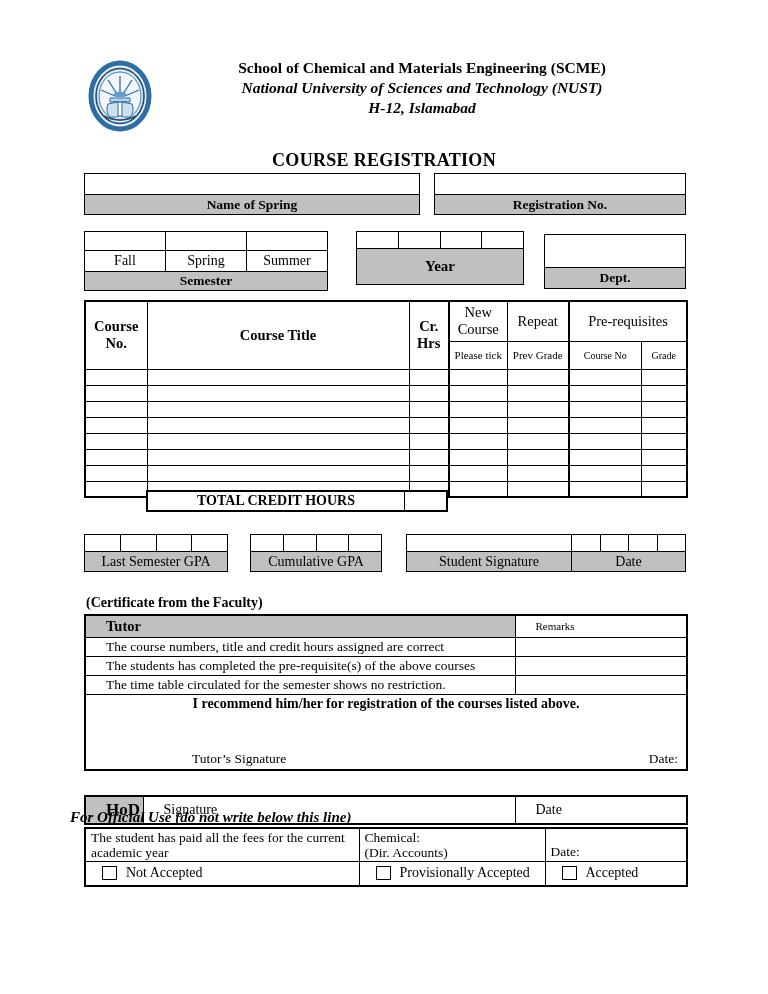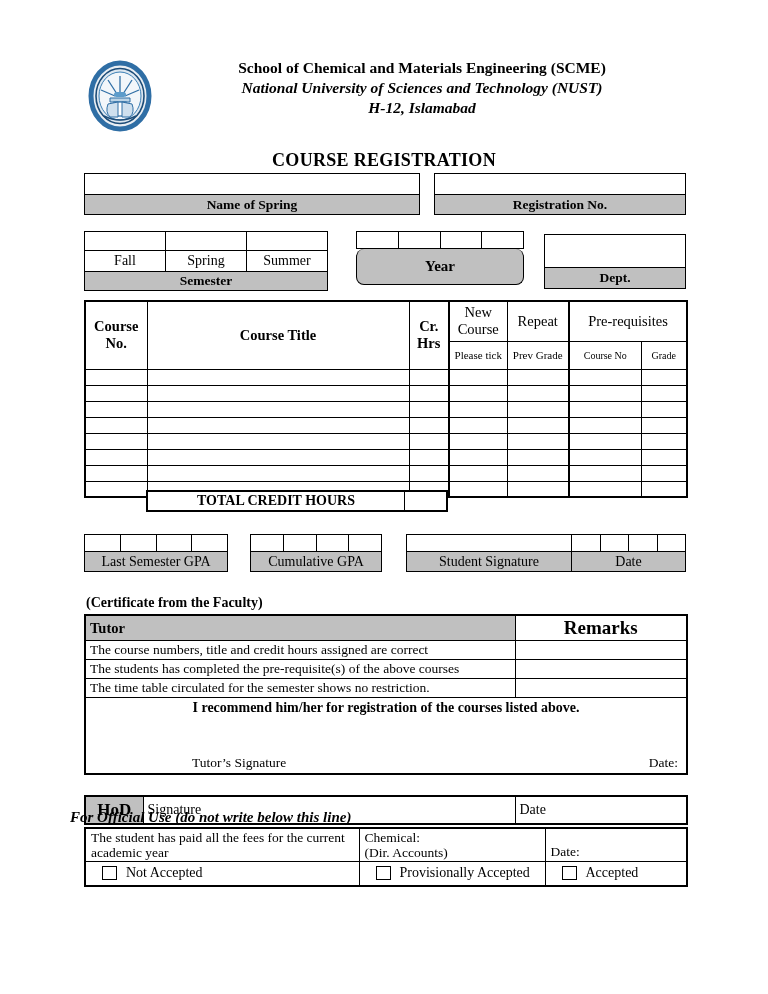--- a/index.html
+++ b/index.html
@@ -63,21 +63,21 @@
   #reg-lbl  { left: 434px; top: 195px; width: 252px; height: 20px; border-top: none; }
 
   
   #sem-cells { left: 84px; top: 231px; width: 244px; height: 20px; }
   #sem-names { left: 84px; top: 251px; width: 244px; height: 21px; border-top: none; }
   #sem-names .lbl { font-weight: normal; font-size: 14px; }
   #sem-lbl   { left: 84px; top: 272px; width: 244px; height: 19px; border-top: none; }
 
   
   #year-cells { left: 356px; top: 231px; width: 168px; height: 18px; }
-  #year-lbl   { left: 356px; top: 249px; width: 168px; height: 36px; border-top: none; border-radius: 8px; }
+  #year-lbl   { left: 356px; top: 249px; width: 168px; height: 36px; border-top: none; }
   #year-lbl .lbl { font-size: 15px; }
 
   
   #dept-box { left: 544px; top: 234px; width: 142px; height: 34px; }
   #dept-lbl { left: 544px; top: 268px; width: 142px; height: 21px; border-top: none; }
 
   
   #course-table {
     position: absolute;
     left: 84px; top: 300px; width: 602px;
@@ -140,31 +140,31 @@
 
   #cert-table {
     position: absolute;
     left: 84px; top: 614px; width: 602px;
     border: 2px solid #000;
     border-collapse: collapse;
     table-layout: fixed;
   }
   #cert-table td {
     border: 1px solid #000;
-    padding: 1px 4px;
+    padding: 1px 20px;
     font-size: 13.5px;
     background: #fff;
     vertical-align: middle;
     margin-left: 10px;
   }
   #cert-table .th-tutor {
     background: #c0c0c0; font-weight: bold; font-size: 14.5px; height: 22px;
   }
   #cert-table .th-remarks {
-    font-weight: bold; font-size: 19px; text-align: center; height: 22px;
+    font-weight: normal; font-size: 11px; height: 22px;
   }
   #cert-table .stmt { height: 19px; }
   #cert-table .recommend {
     text-align: center; font-weight: bold; font-size: 14px; height: 20px;
     border-bottom: none;
   }
   #cert-table .sigarea {
     height: 56px; vertical-align: bottom; border-top: none; position: relative;
   }
   #cert-table .sigarea .tsig {

